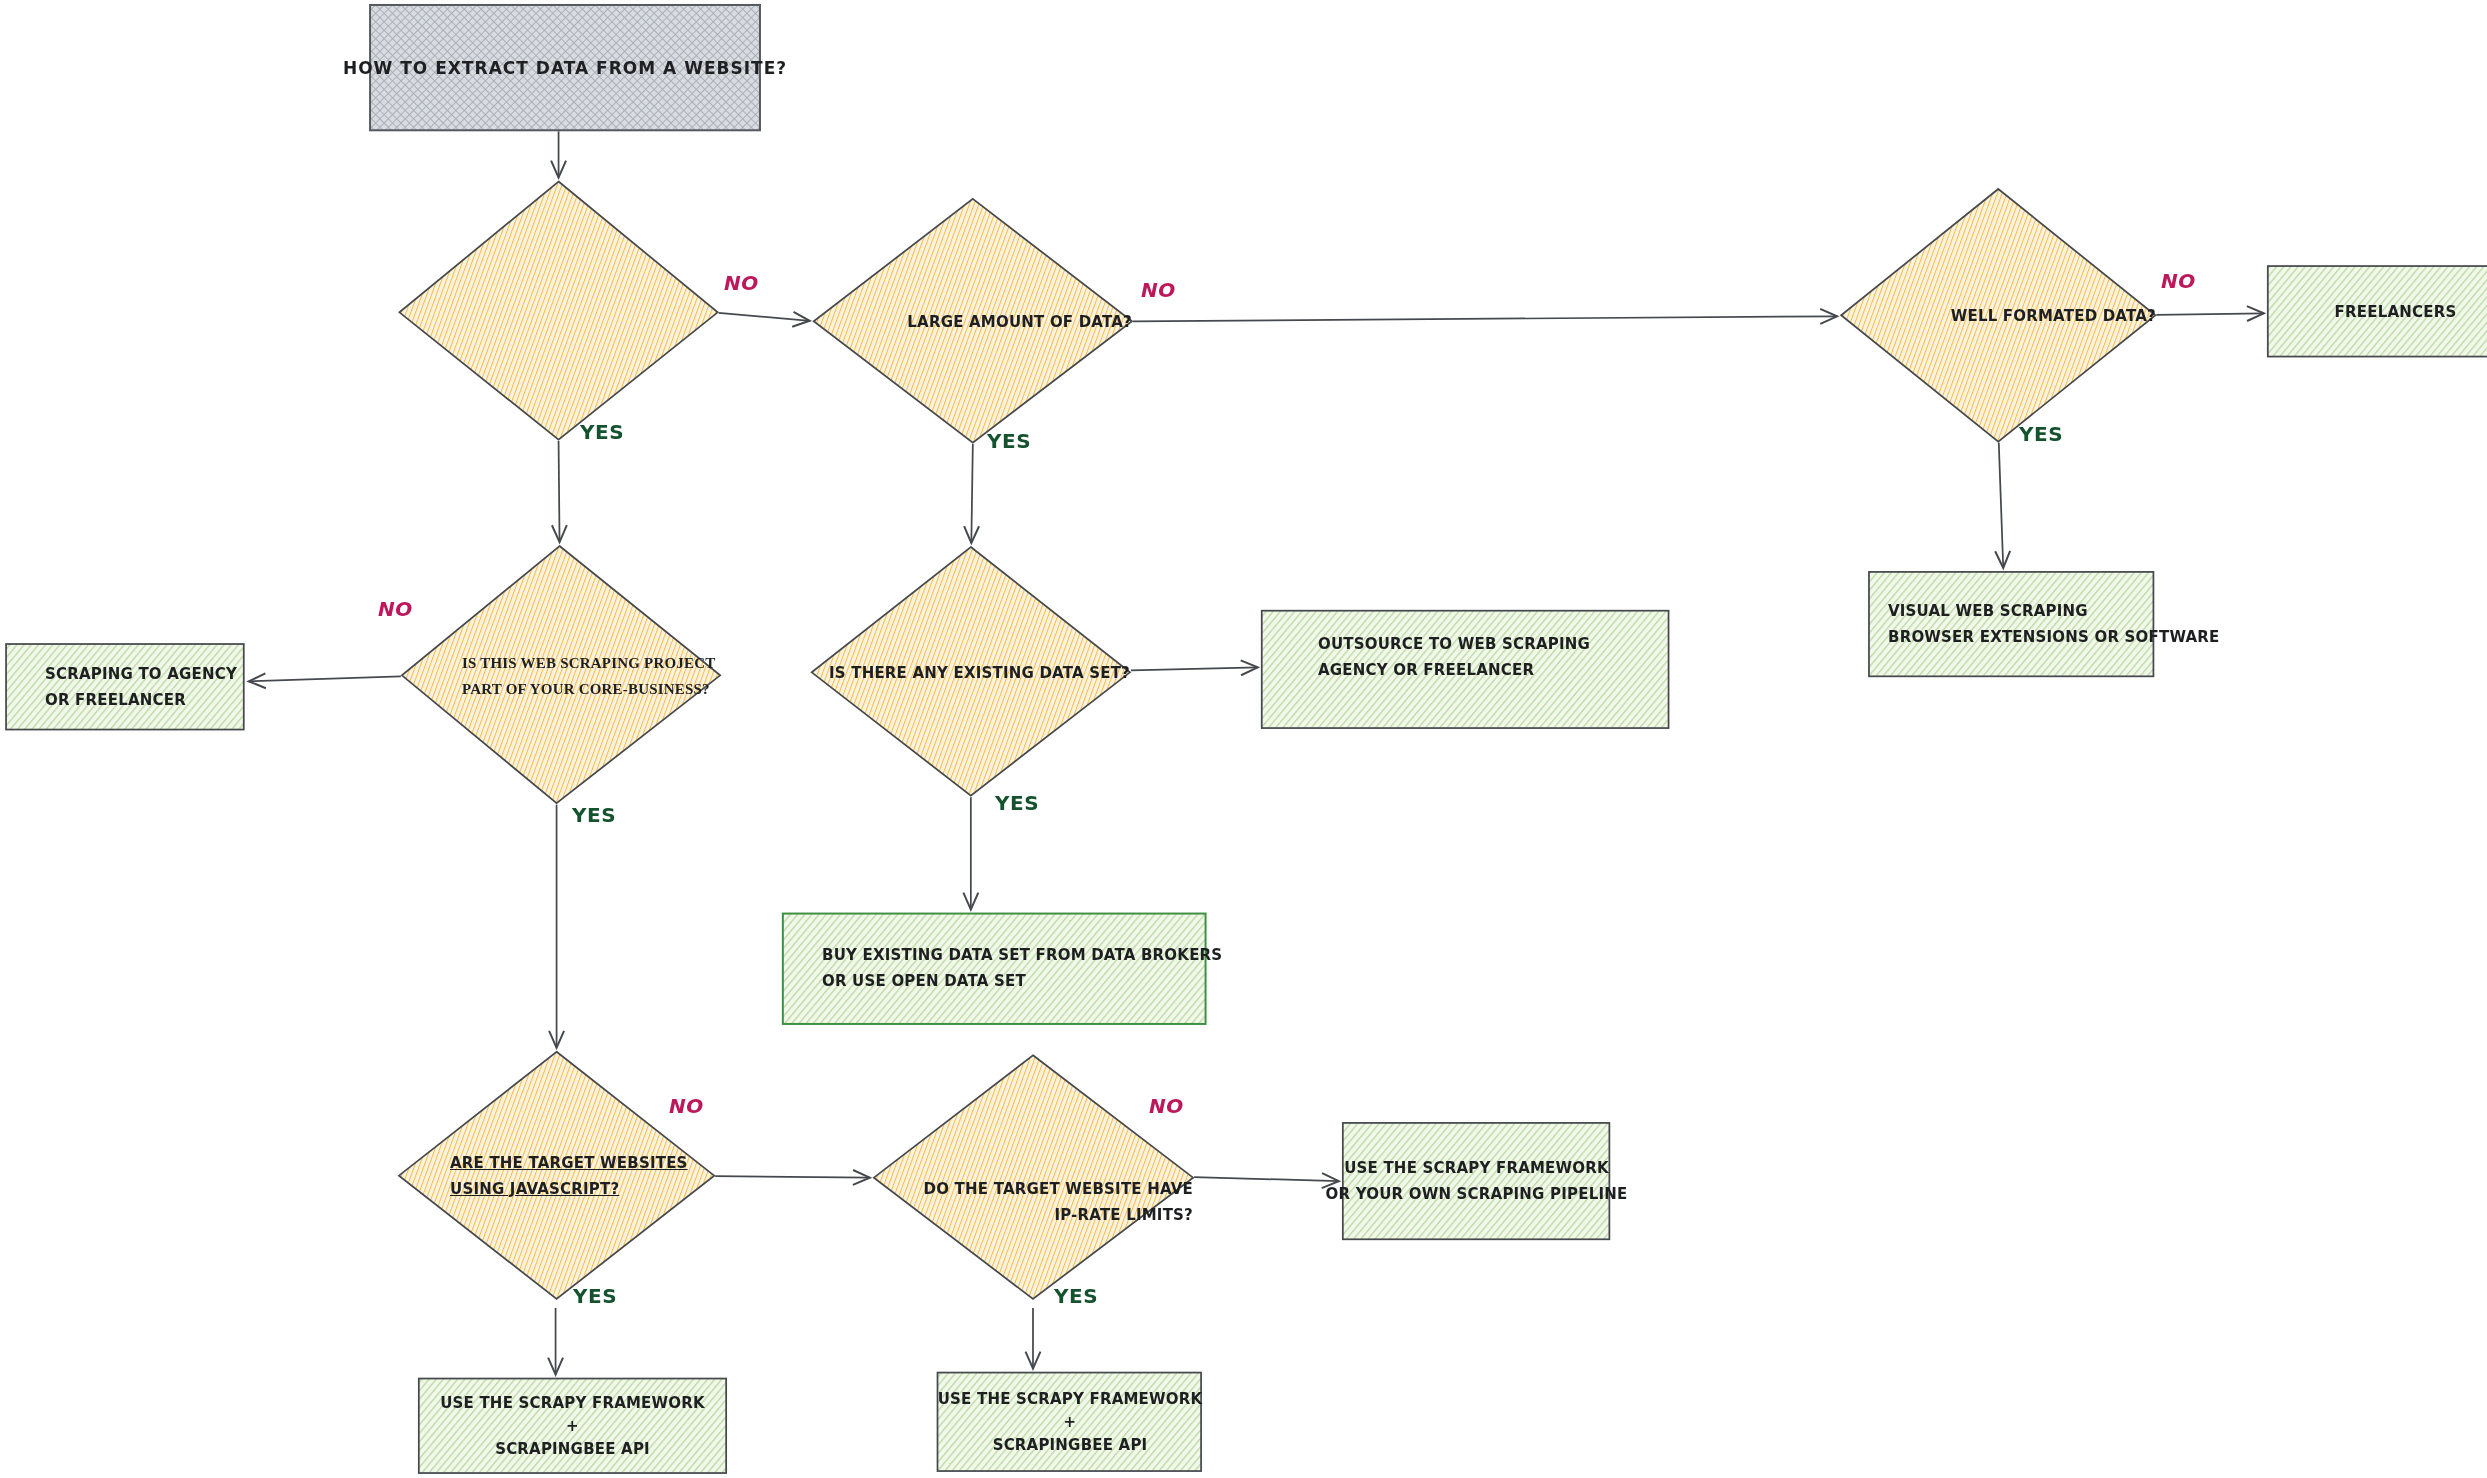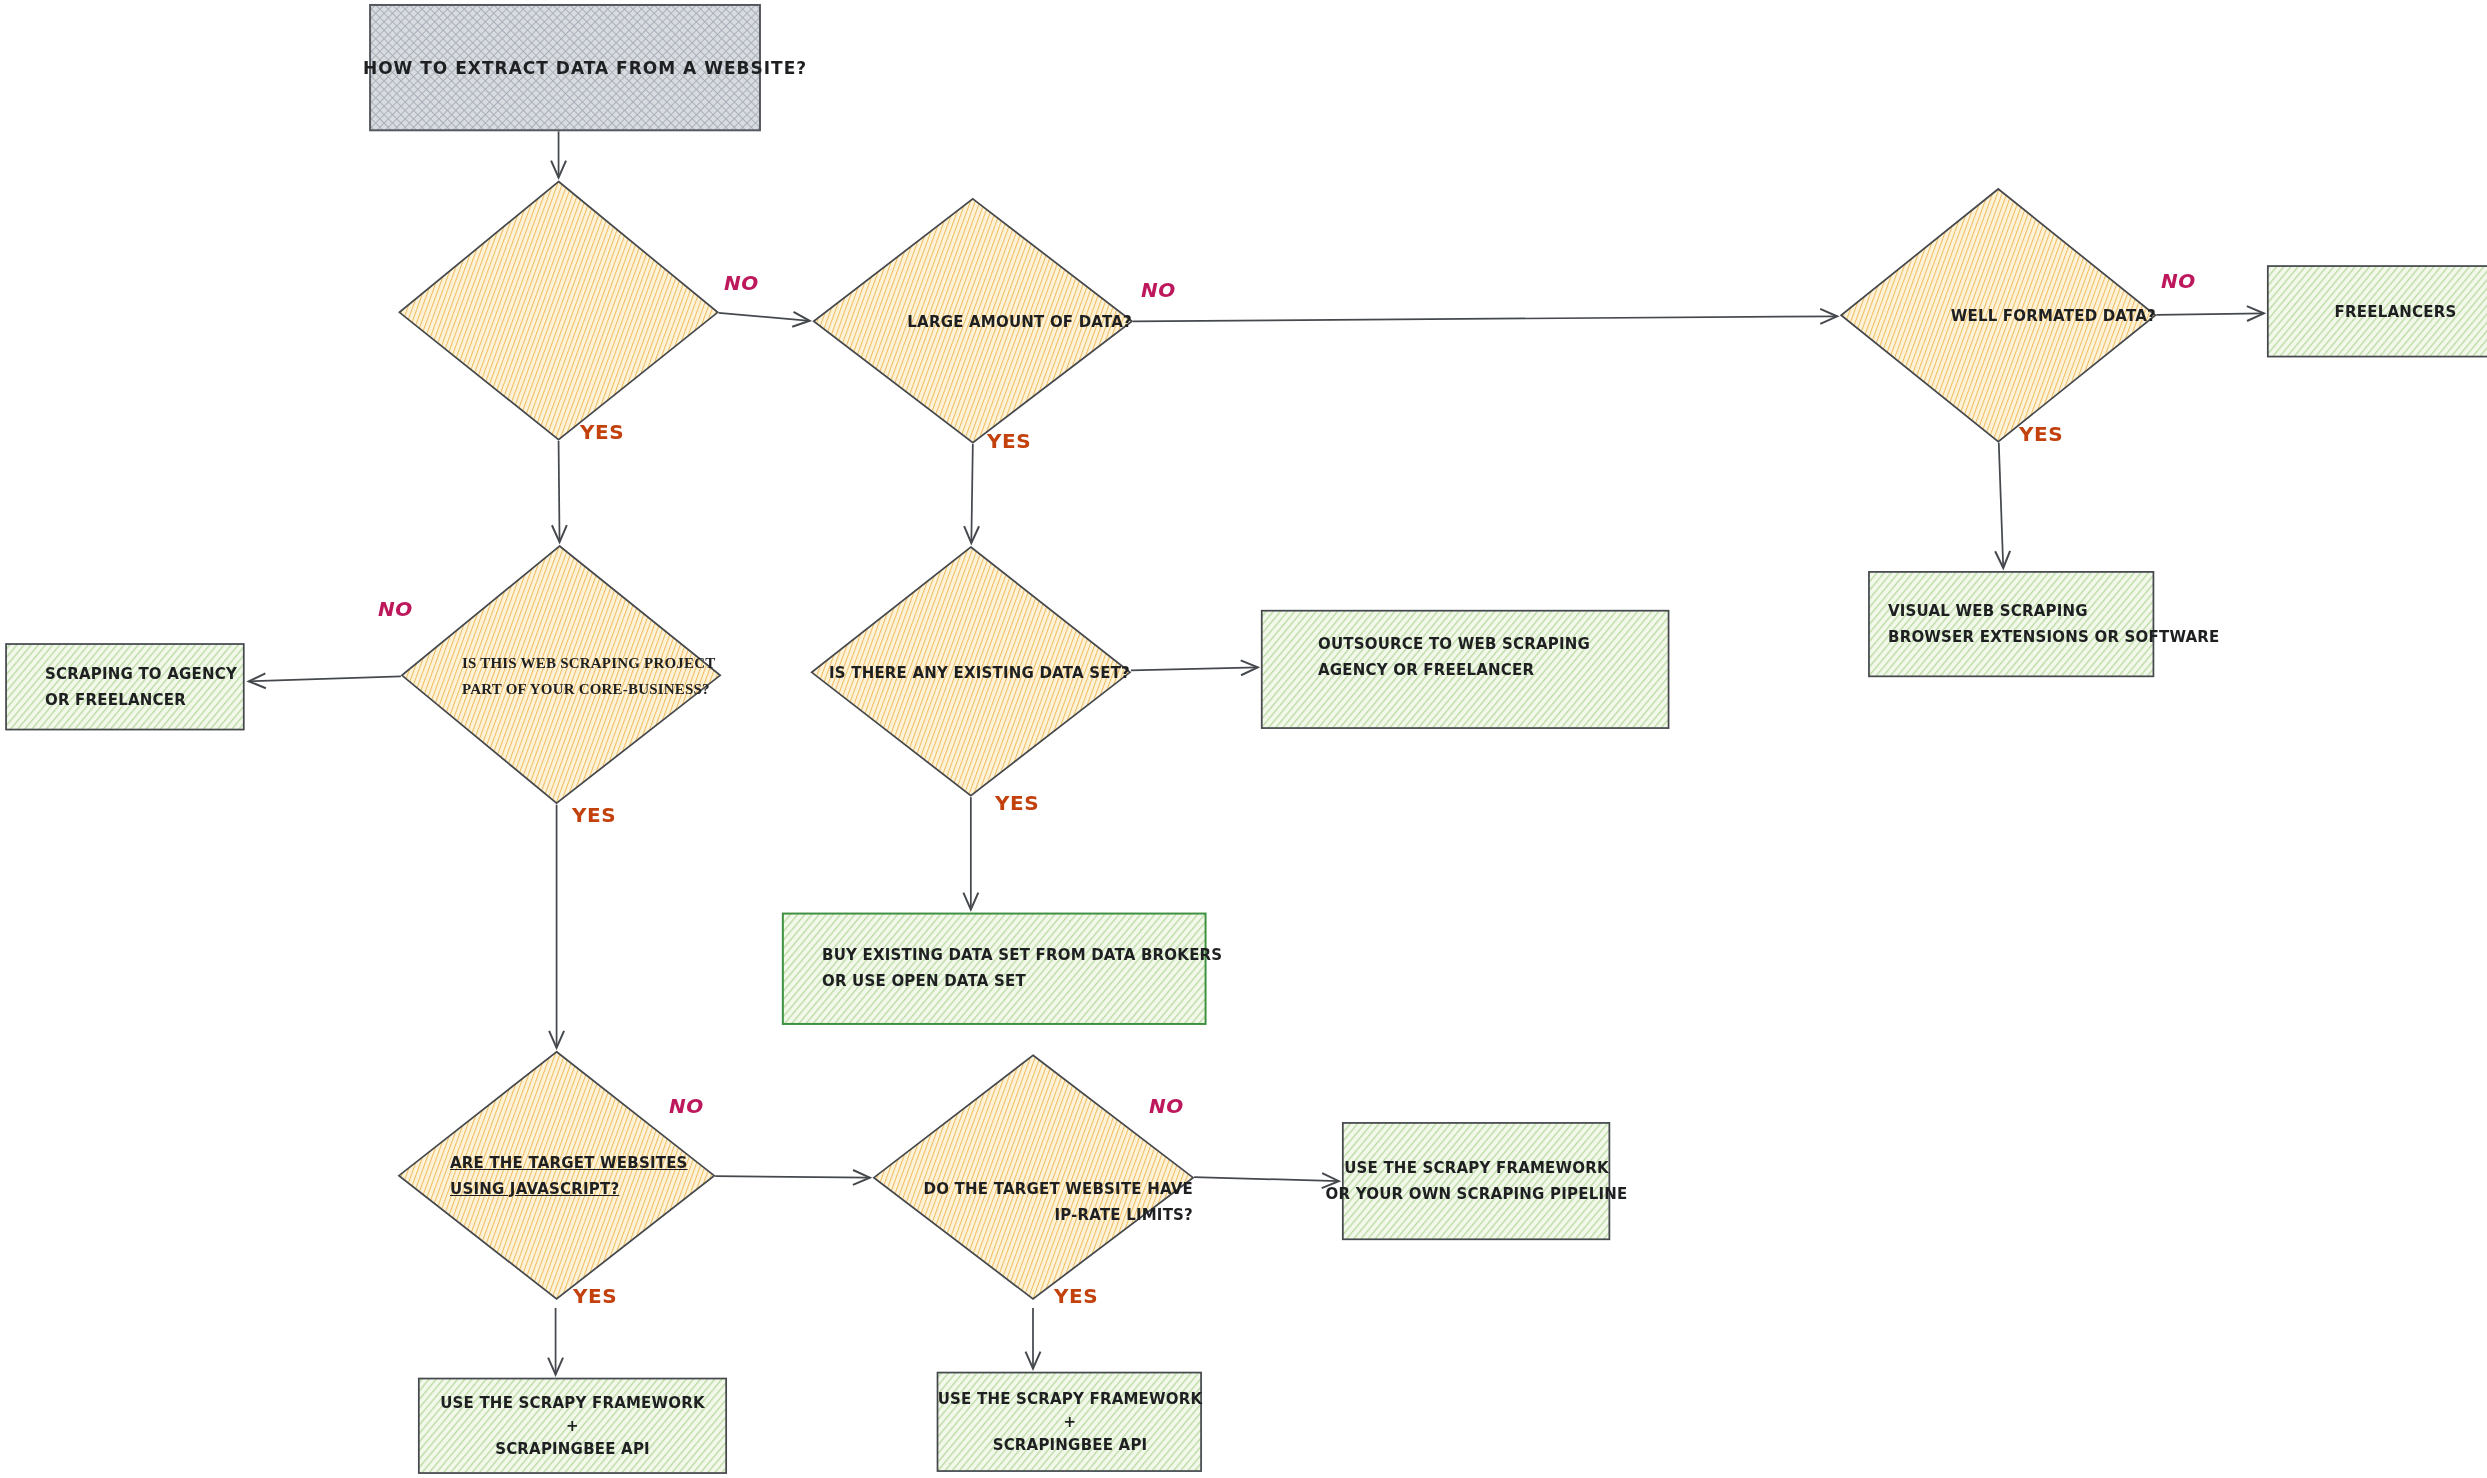--- a/index.html
+++ b/index.html
@@ -6,22 +6,22 @@
   #canvas{position:relative;width:2526px;height:1478px;overflow:hidden;
           font-family:"DejaVu Sans","Liberation Sans",sans-serif;color:#1e1f21;}
   #shapes{position:absolute;left:0;top:0;}
   .txt{position:absolute;font-size:15px;font-weight:700;line-height:26px;
        letter-spacing:0.2px;white-space:nowrap;color:#1e1f21;}
   .txt div{white-space:nowrap;}
   .center{display:flex;flex-direction:column;align-items:center;justify-content:center;text-align:center;}
   .single{text-align:right;}
   .edge-label{position:absolute;font-size:20px;font-weight:700;letter-spacing:0.5px;}
   .no-label{color:#be185d;font-style:italic;}
-  .yes-label{color:#c2410c;}
-  .title-text{font-size:17px;letter-spacing:1px;margin-left:20px;}
+  .yes-label{color:#14532d;}
+  .title-text{font-size:17px;letter-spacing:1px;}
   .bee{line-height:23px;}
 </style>
 </head>
 <body>
 
 <div id="canvas">
 
 <svg id="shapes" width="2526" height="1478" viewBox="0 0 5079 2972">
   <defs>
     <pattern id="pOrange" width="9" height="9" patternUnits="userSpaceOnUse" patternTransform="rotate(20)">

